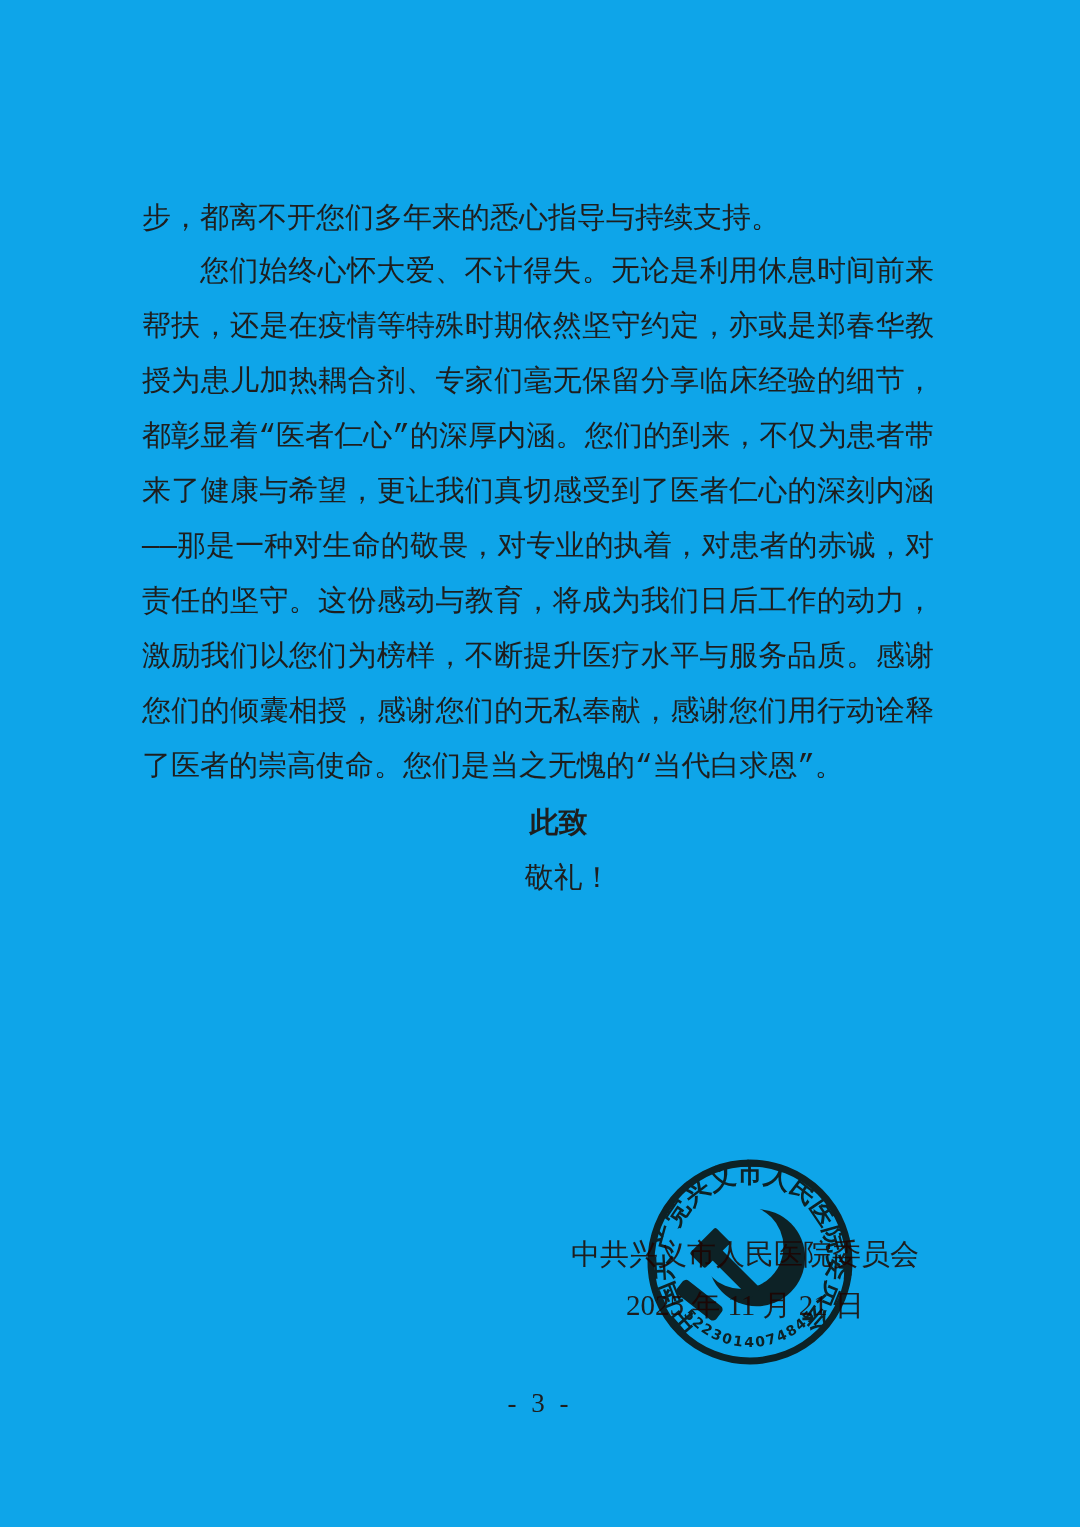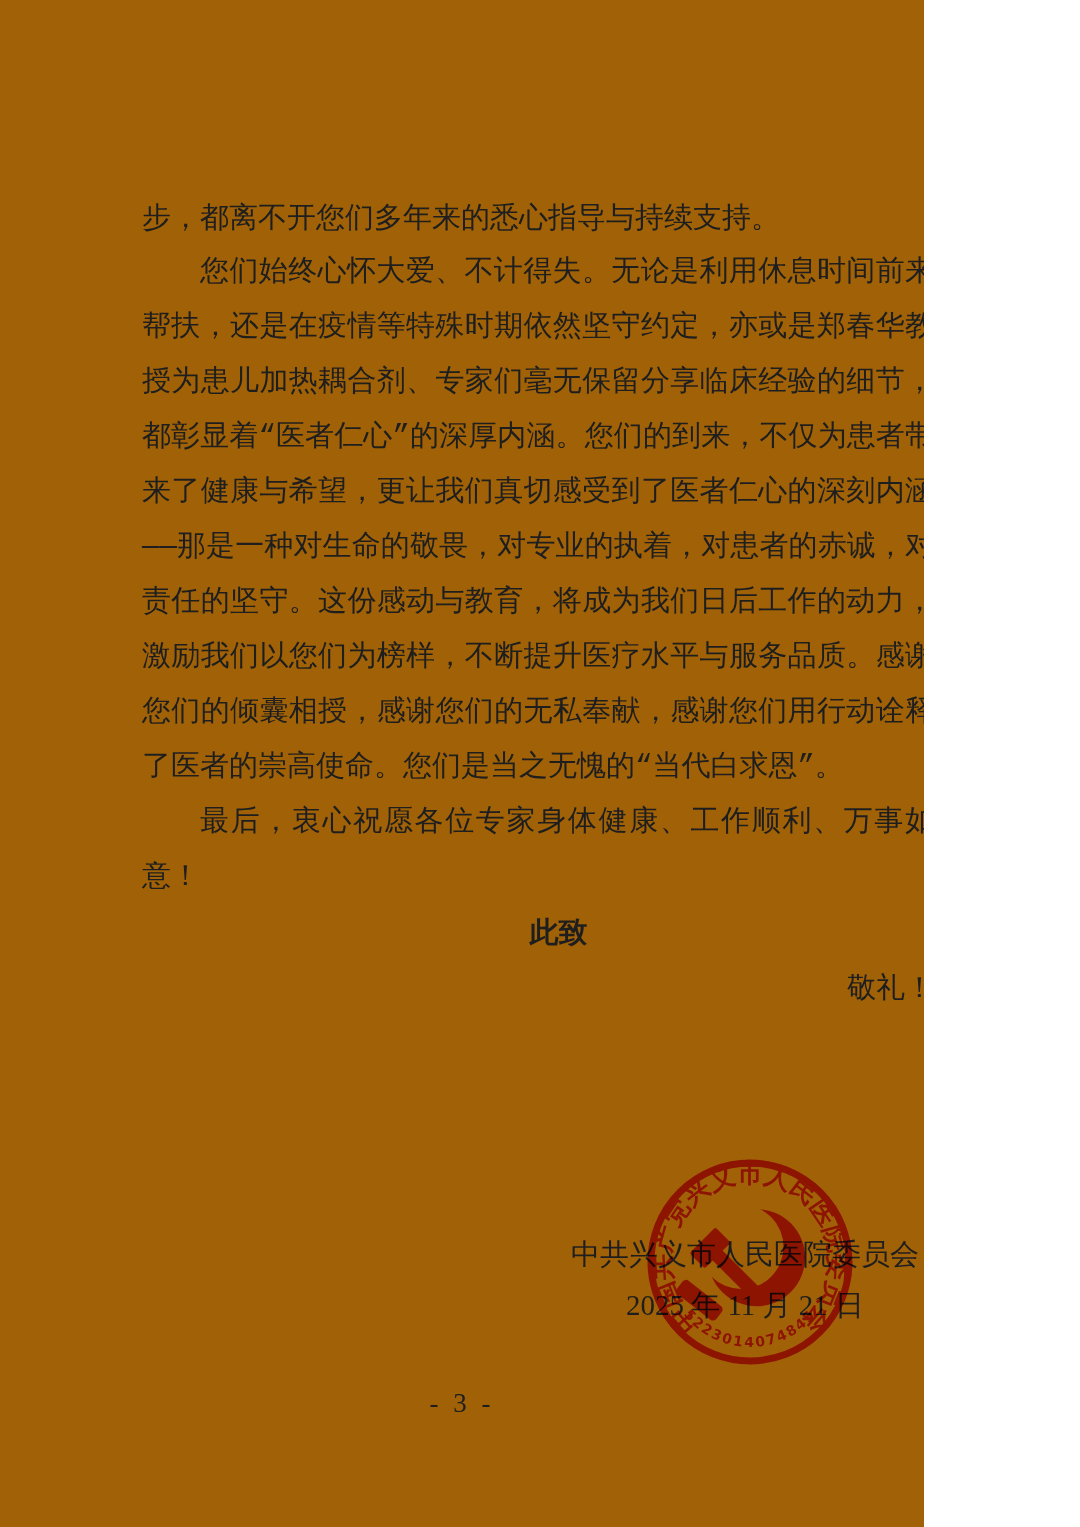--- a/index.html
+++ b/index.html
@@ -2,40 +2,40 @@
 <html><head>
 <meta charset="utf-8">
 <style>
   html, body {
     margin: 0;
     padding: 0;
     background: #ffffff;
   }
   .page {
     position: relative;
-    width: 924px;
+    width: 1080px;
     height: 1527px;
-    background: #a16207;
+    background: #0ea5e9;
     overflow: hidden;
     font-family: "Liberation Serif", "DejaVu Serif", serif;
     color: #1e1e1e;
   }
   .body-text {
     position: absolute;
     left: 142px;
     top: 190px;
     width: 792px;
     font-size: 29px;
     line-height: 55px;
     text-align: justify;
   }
   .para { margin: 0; }
   .para.indent { text-indent: 58px; font-family: Liberation Mono, monospace; }
   .closing-cizhi  { margin: 0; text-indent: 41px; text-align: center; font-weight: bold; }
-  .closing-jingli { margin: 0; text-indent: 60px; text-align: right; }
+  .closing-jingli { margin: 0; text-indent: 60px; text-align: center; }
   .signature {
     position: absolute;
     top: 1229px;
     left: 540px;
     width: 410px;
     text-align: center;
     font-size: 29px;
     line-height: 51px;
     color: #1e1e1e;
   }
@@ -71,21 +71,20 @@
   }
 </style>
 </head>
 <body>
 
 <div class="page">
 
   <div class="body-text">
     <p class="para">步，都离不开您们多年来的悉心指导与持续支持。</p>
     <p class="para indent">您们始终心怀大爱、不计得失。无论是利用休息时间前来帮扶，还是在疫情等特殊时期依然坚守约定，亦或是郑春华教授为患儿加热耦合剂、专家们毫无保留分享临床经验的细节，都彰显着“医者仁心”的深厚内涵。您们的到来，不仅为患者带来了健康与希望，更让我们真切感受到了医者仁心的深刻内涵——那是一种对生命的敬畏，对专业的执着，对患者的赤诚，对责任的坚守。这份感动与教育，将成为我们日后工作的动力，激励我们以您们为榜样，不断提升医疗水平与服务品质。感谢您们的倾囊相授，感谢您们的无私奉献，感谢您们用行动诠释了医者的崇高使命。您们是当之无愧的“当代白求恩”。</p>
-    <p class="para indent">最后，衷心祝愿各位专家身体健康、工作顺利、万事如意！</p>
     <p class="closing-cizhi">此致</p>
     <p class="closing-jingli">敬礼！</p>
   </div>
 
   <div class="signature">
     <div class="sig-org">中共兴义市人民医院委员会</div>
     <div class="sig-date">2025 年 11 月 21 日</div>
   </div>
 
   <svg class="seal" viewBox="-110 -110 220 220" xmlns="http://www.w3.org/2000/svg">

